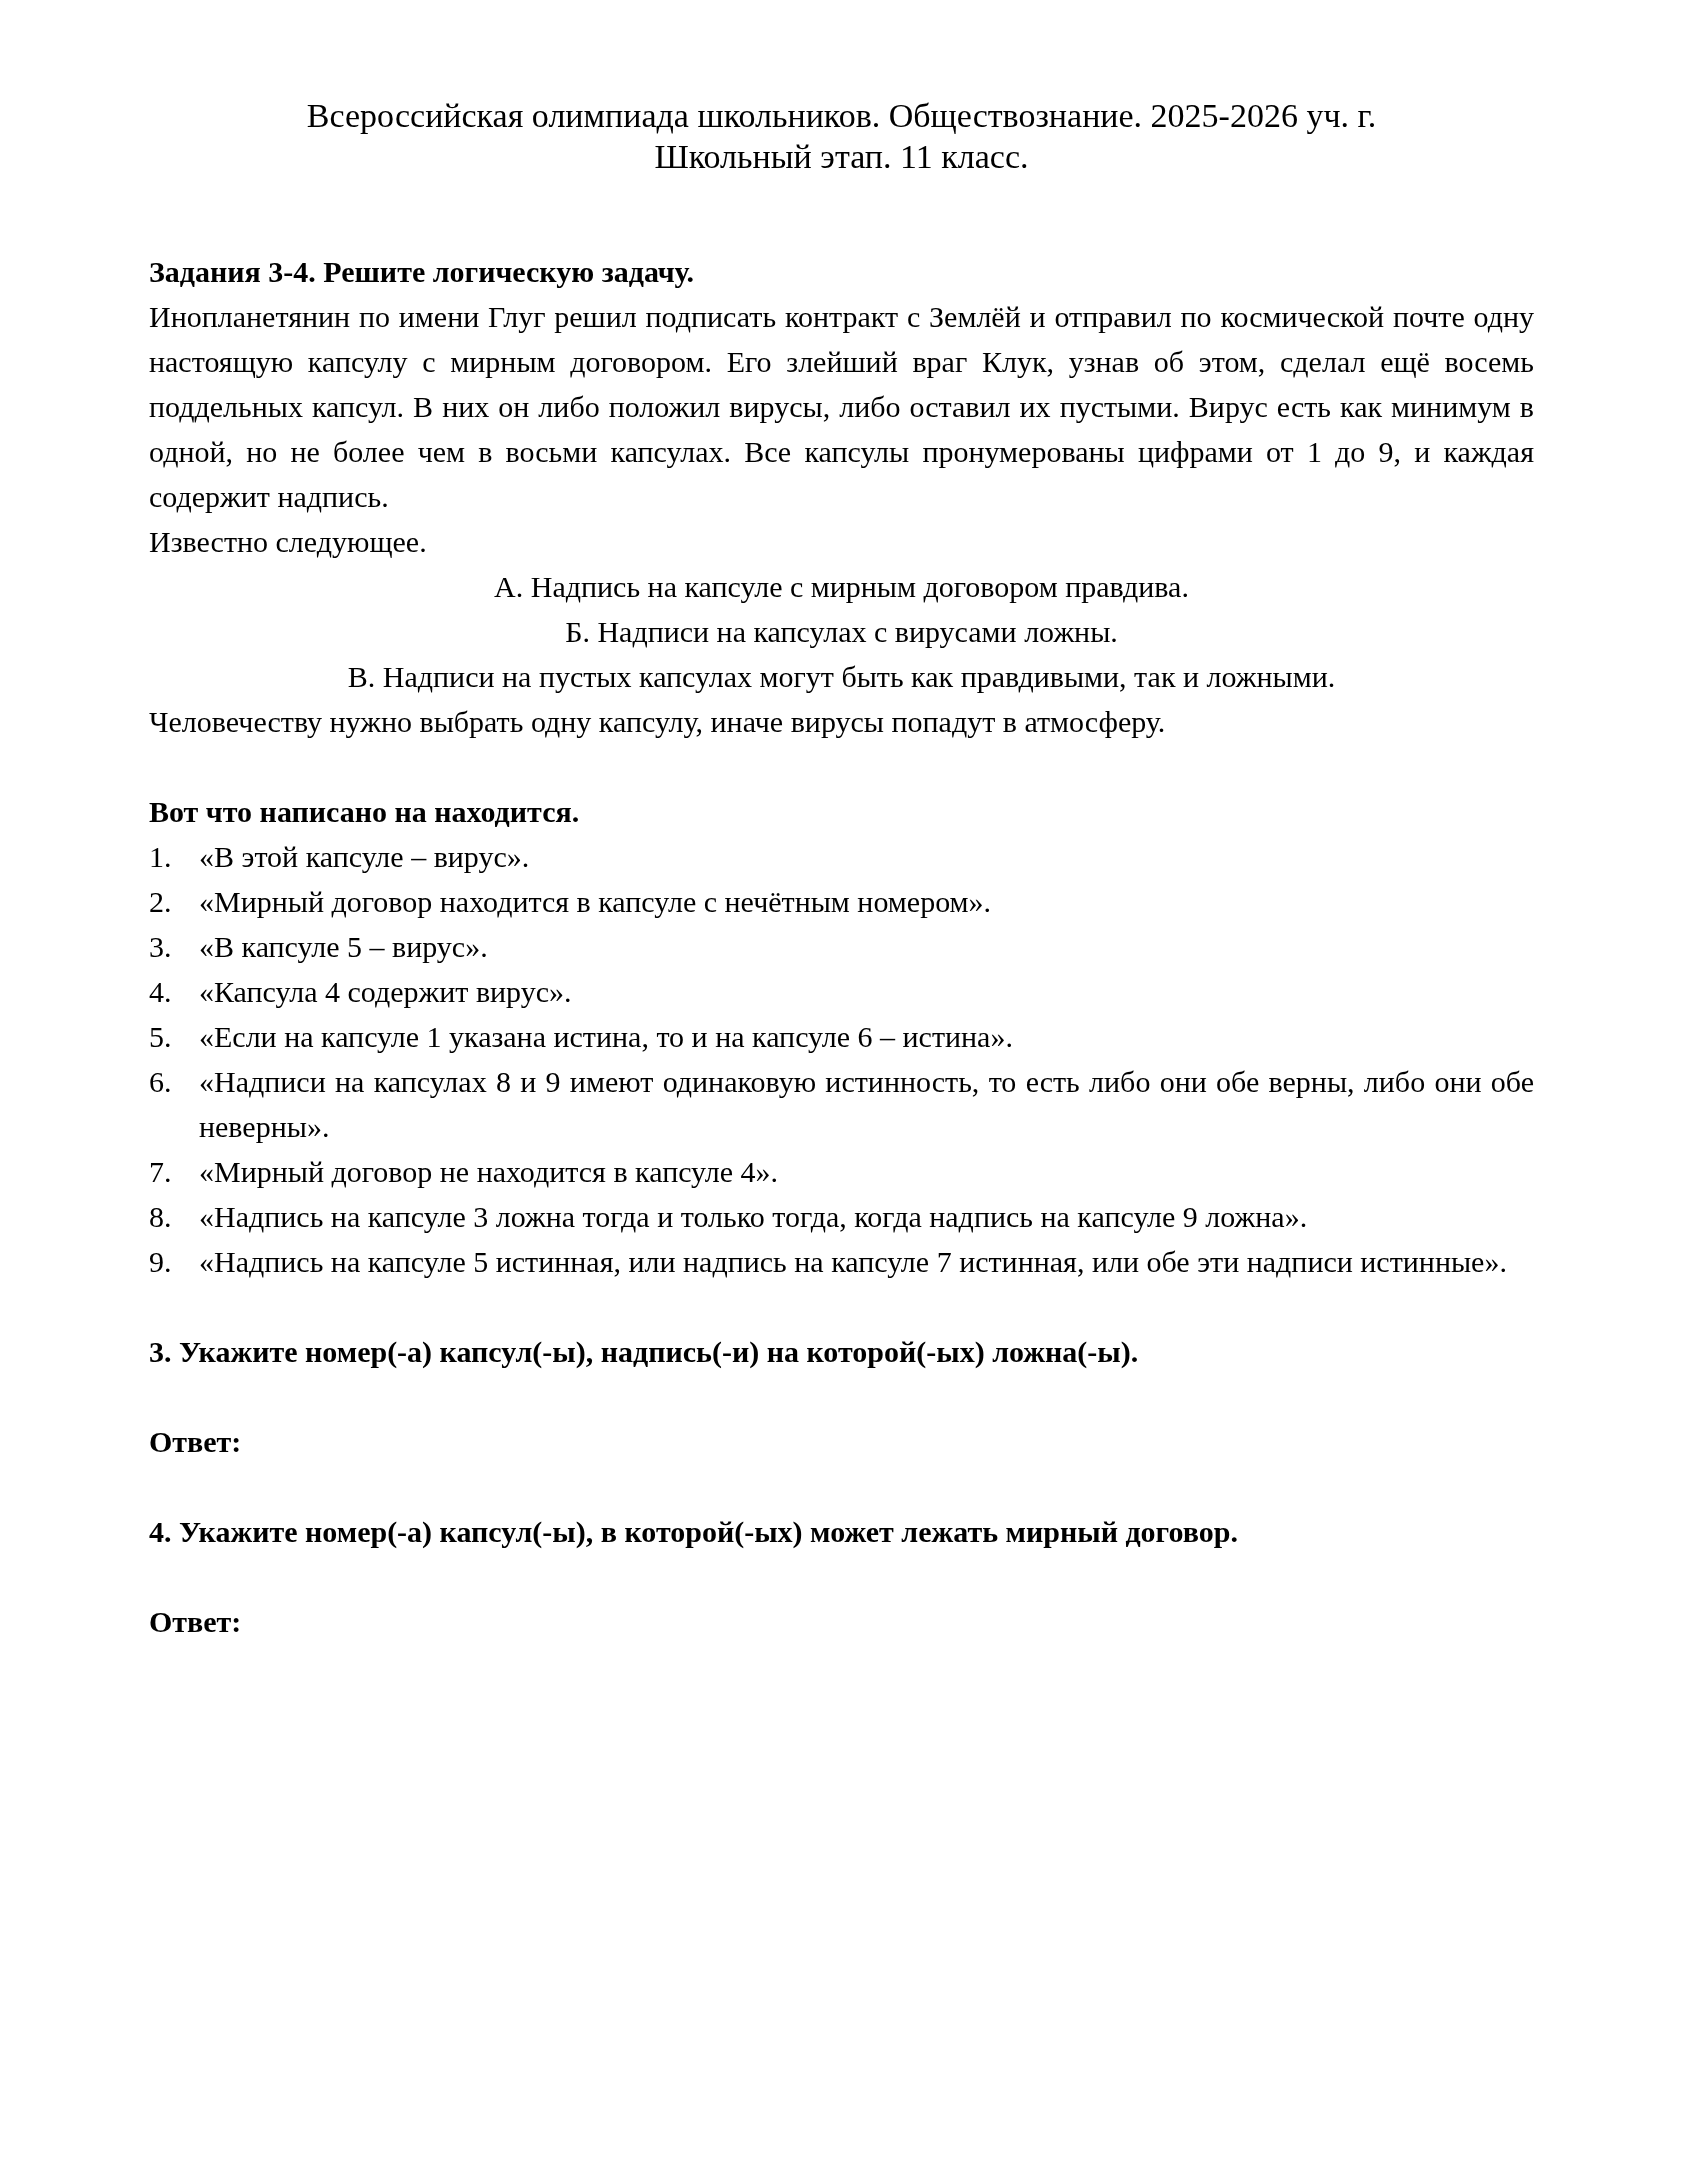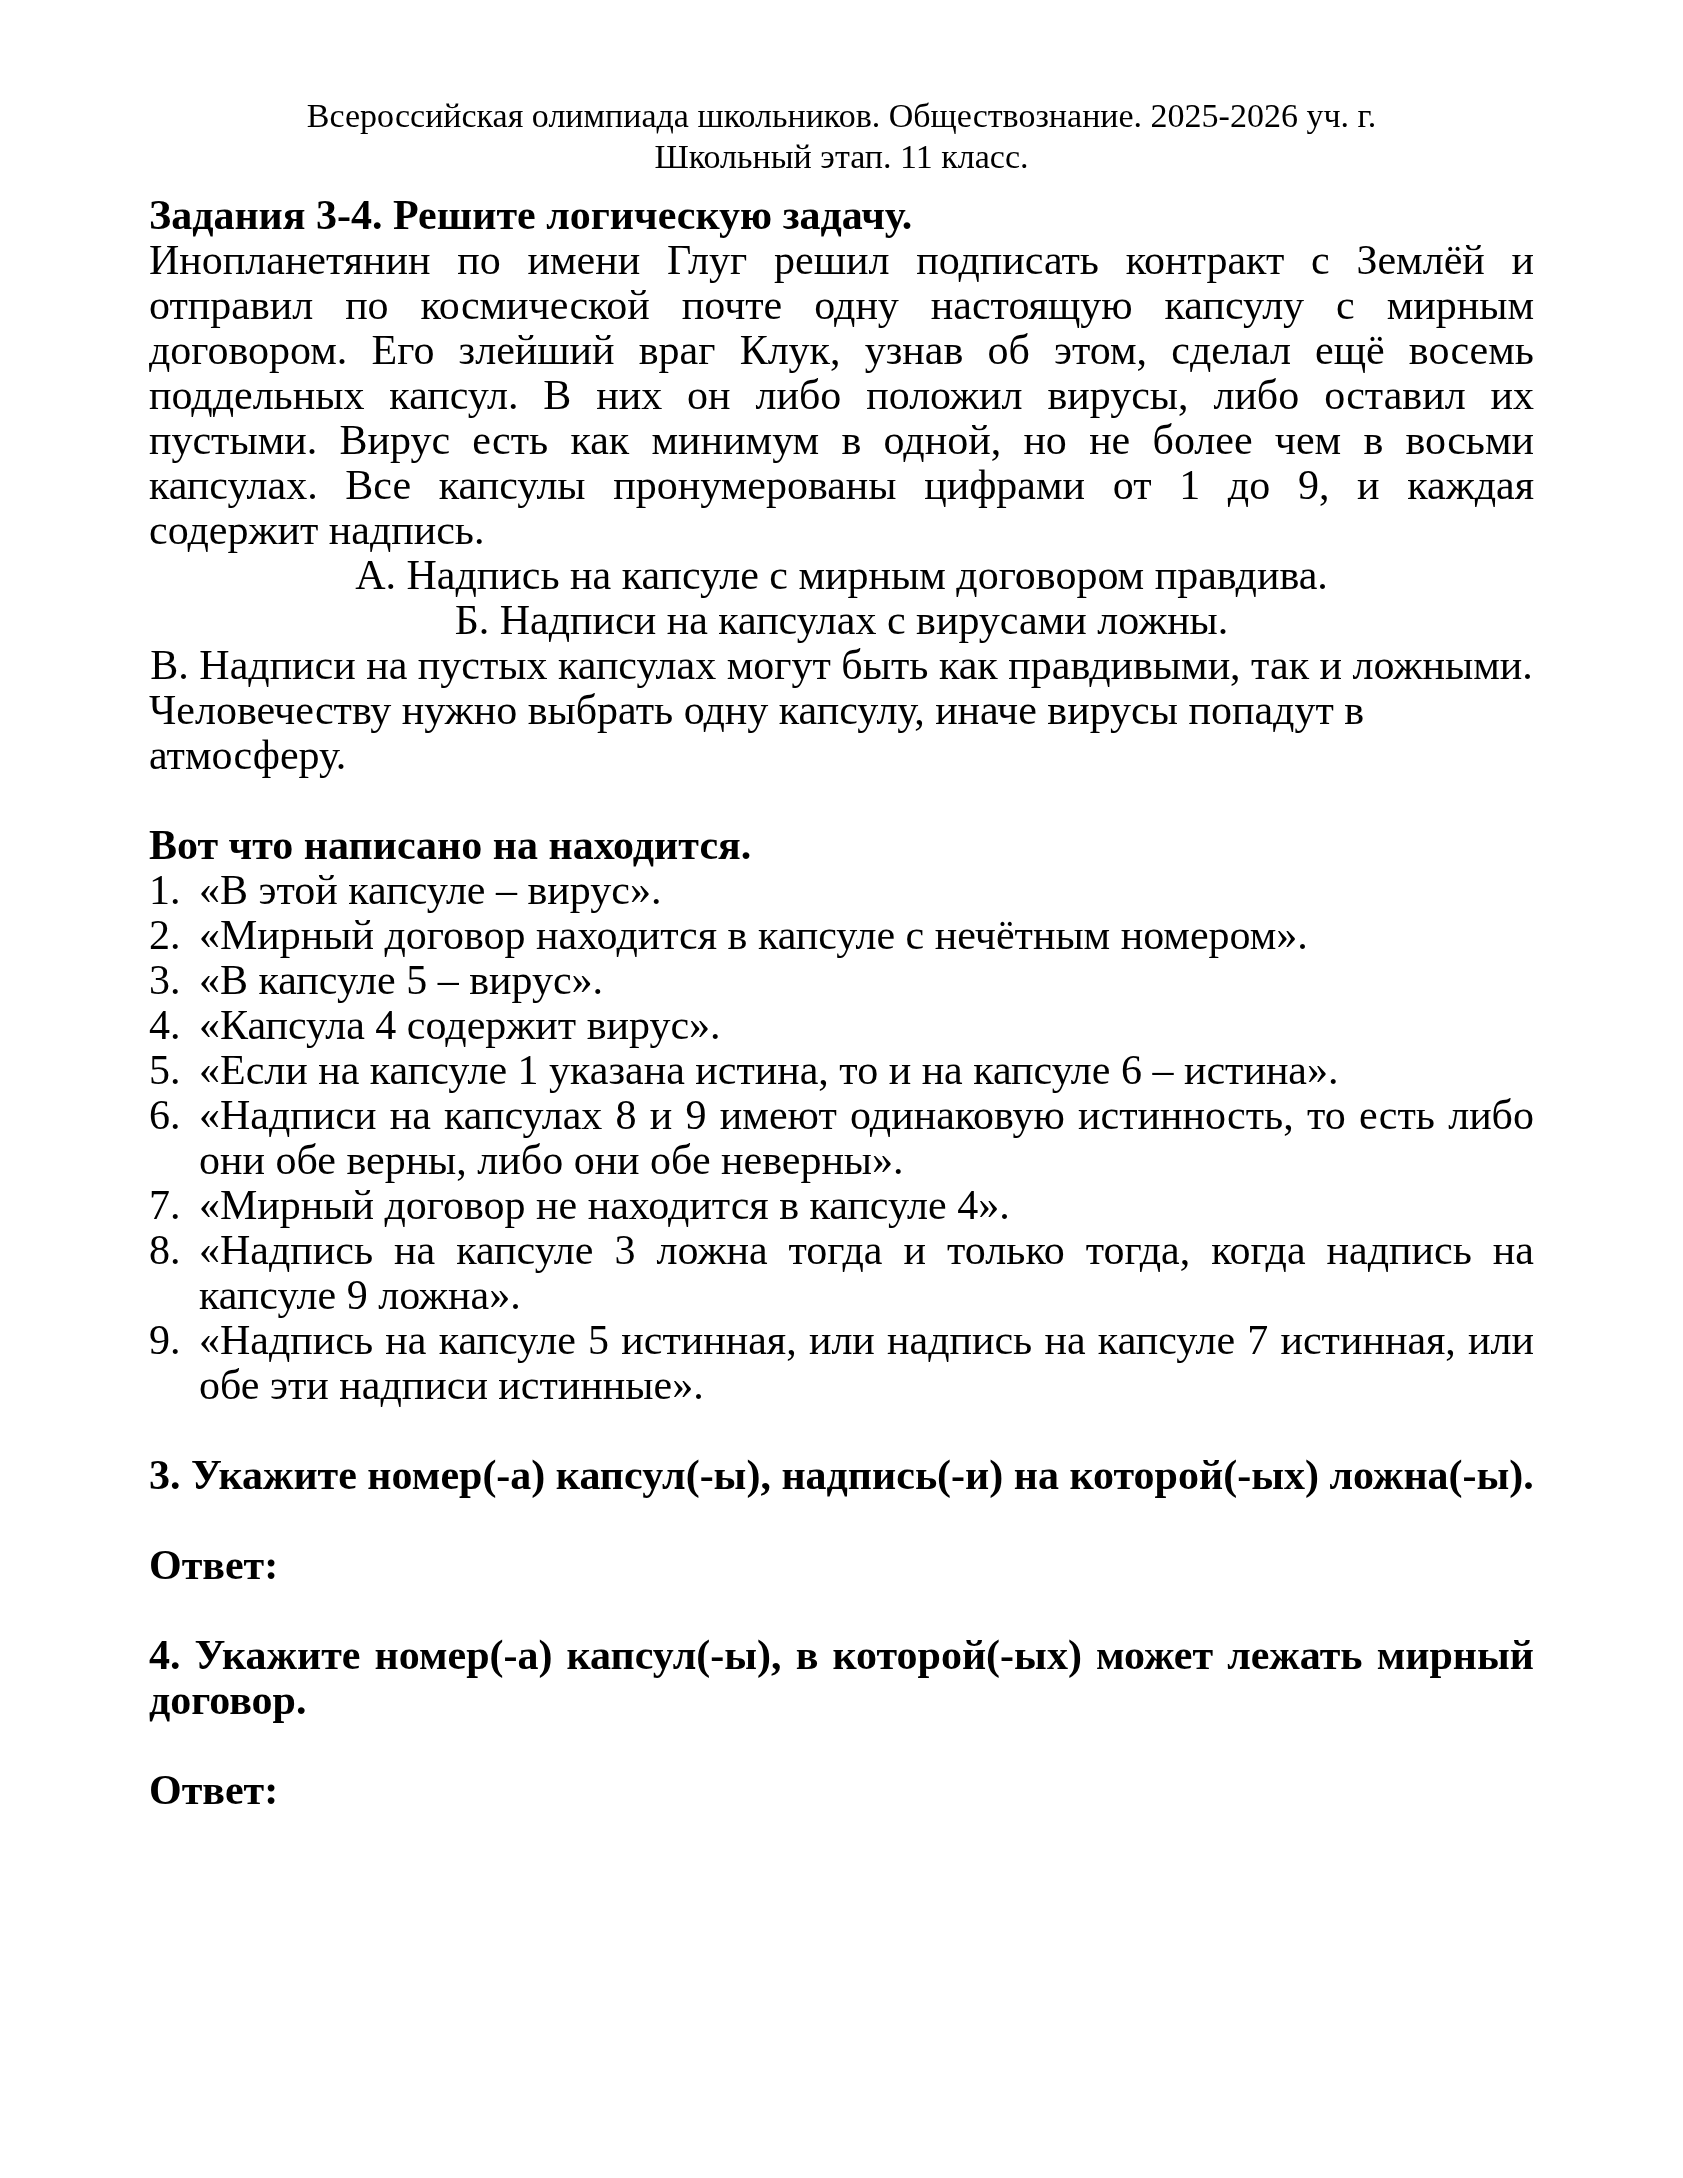--- a/index.html
+++ b/index.html
@@ -5,21 +5,21 @@
   html, body { margin:0; padding:0; background:#ffffff; }
   .page {
     width:1683px; height:1922px;
     position:relative; box-sizing:border-box;
     padding:95px 149px 0 149px;
     background:#ffffff; color:#000000;
     font-family:Liberation Serif, serif;
     overflow:hidden;
   }
   .doc-header { text-align:center; font-size:34px; line-height:41px; }
-  .content { margin-top:16px; font-size:42px; line-height:45px; }
+  .content { margin-top:72px; font-size:30px; line-height:45px; }
   .bold { font-weight:bold; }
   .justify { text-align:justify; }
   .spacer { height:45px; }
   .cap-item { position:relative; padding-left:50px; text-align:justify; }
   .cap-item .num { position:absolute; left:0; top:0; }
   .fact-line { text-align:center; }
   .page-number {
     position:absolute; top:2035px; left:0; width:1683px;
     text-align:center; font-size:39px; line-height:45px;
   }
@@ -33,20 +33,21 @@
     <div>Всероссийская олимпиада школьников. Обществознание. 2025-2026 уч. г.</div>
     <div>Школьный этап. 11 класс.</div>
   </div>
 
   <div class="content">
 
     <div class="bold">Задания 3-4. Решите логическую задачу.</div>
 
     <div class="justify">Инопланетянин по имени Глуг решил подписать контракт с Землёй и отправил по космической почте одну настоящую капсулу с мирным договором. Его злейший враг Клук, узнав об этом, сделал ещё восемь поддельных капсул. В них он либо положил вирусы, либо оставил их пустыми. Вирус есть как минимум в одной, но не более чем в восьми капсулах. Все капсулы пронумерованы цифрами от 1 до 9, и каждая содержит надпись.</div>
 
+    <div>Известно следующее.</div>
 
     <div class="fact-line">А. Надпись на капсуле с мирным договором правдива.</div>
     <div class="fact-line">Б. Надписи на капсулах с вирусами ложны.</div>
     <div class="fact-line">В. Надписи на пустых капсулах могут быть как правдивыми, так и ложными.</div>
 
     <div>Человечеству нужно выбрать одну капсулу, иначе вирусы попадут в атмосферу.</div>
 
     <div class="spacer"></div>
 
     <div class="bold">Вот что написано на находится.</div>

